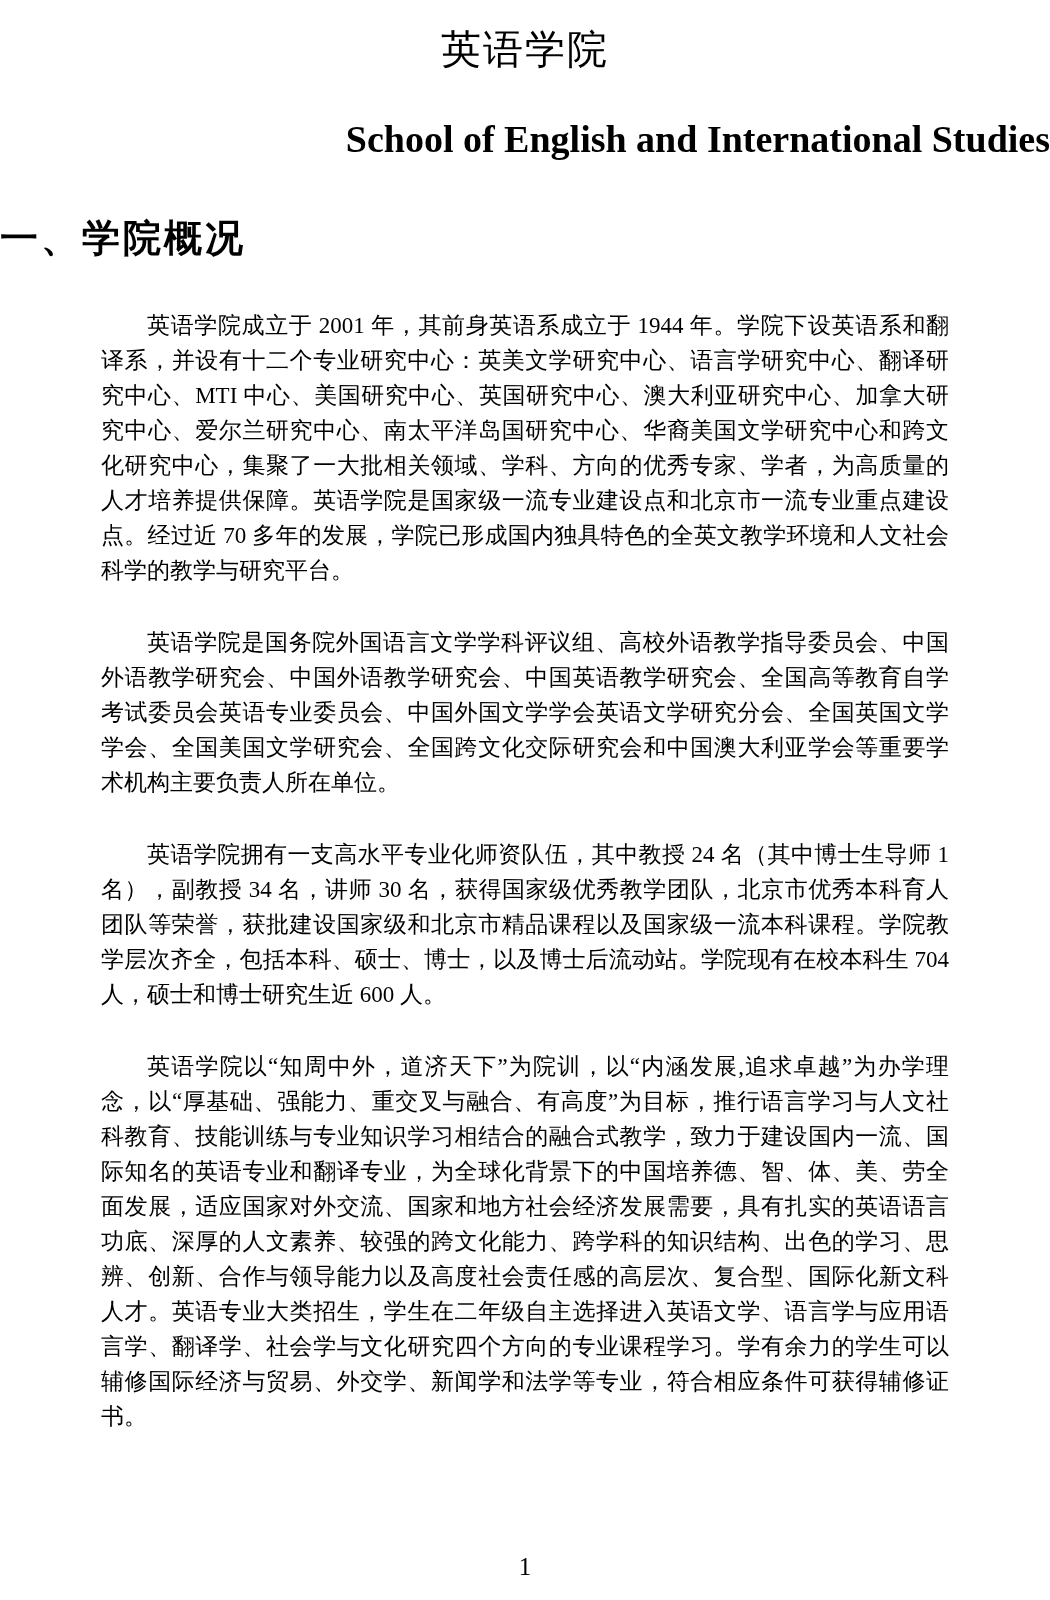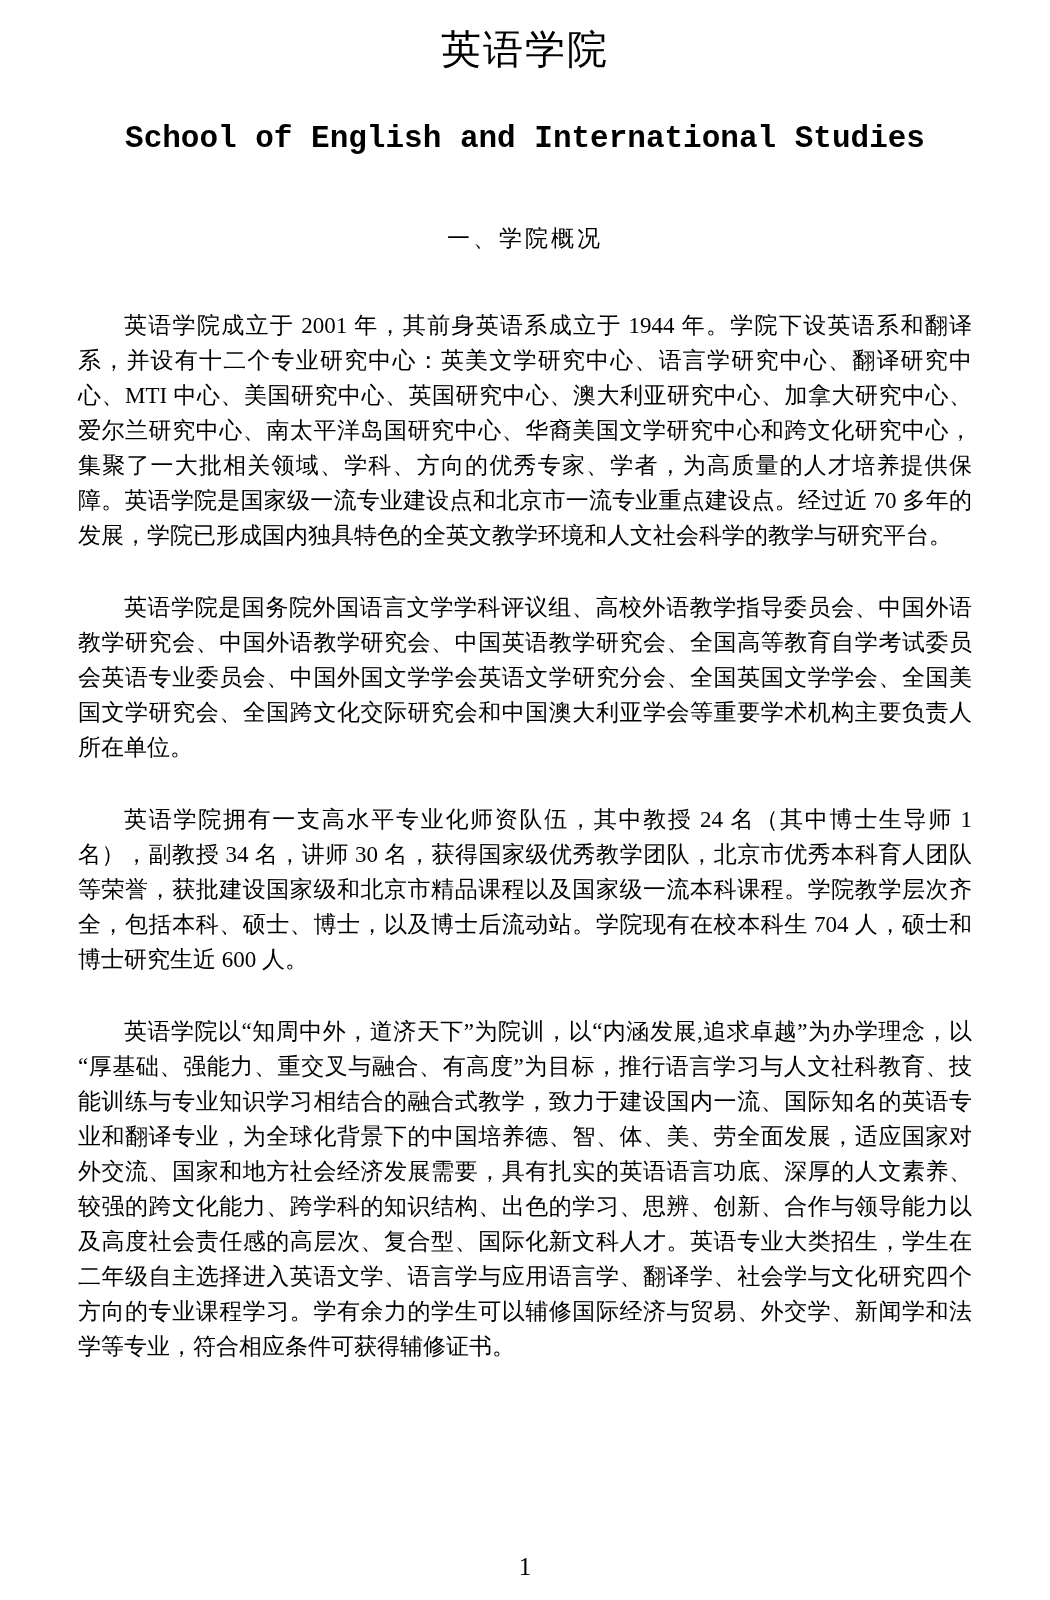--- a/index.html
+++ b/index.html
@@ -22,38 +22,37 @@
     margin: 0;
     text-align: center;
     font-family: "Liberation Sans", sans-serif;
     font-weight: normal;
     font-size: 40px;
     line-height: 46px;
     letter-spacing: 2px;
   }
   .title-en {
     margin: 48px 0 0 0;
-    text-align: center;
-    font-family: Liberation Mono, monospace;
+    text-align: right;
+    font-family: Liberation Serif, serif;
     font-weight: bold;
-    font-size: 31px;
+    font-size: 38px;
     line-height: 38px;
   }
   .section-heading {
     margin: 60px 0 0 0;
-    text-align: center;
     font-family: "Liberation Sans", sans-serif;
-    font-weight: normal;
-    font-size: 23px;
+    font-weight: bold;
+    font-size: 38px;
     line-height: 40px;
     letter-spacing: 3px;
   }
   .doc-body {
     margin-top: 50px;
-    padding: 0 78px;
+    padding: 0 101px;
     font-family: "Liberation Serif", serif;
     font-size: 23px;
     line-height: 35px;
     text-align: justify;
     text-justify: inter-ideograph;
   }
   .para {
     margin: 0;
     text-indent: 2em;
   }

